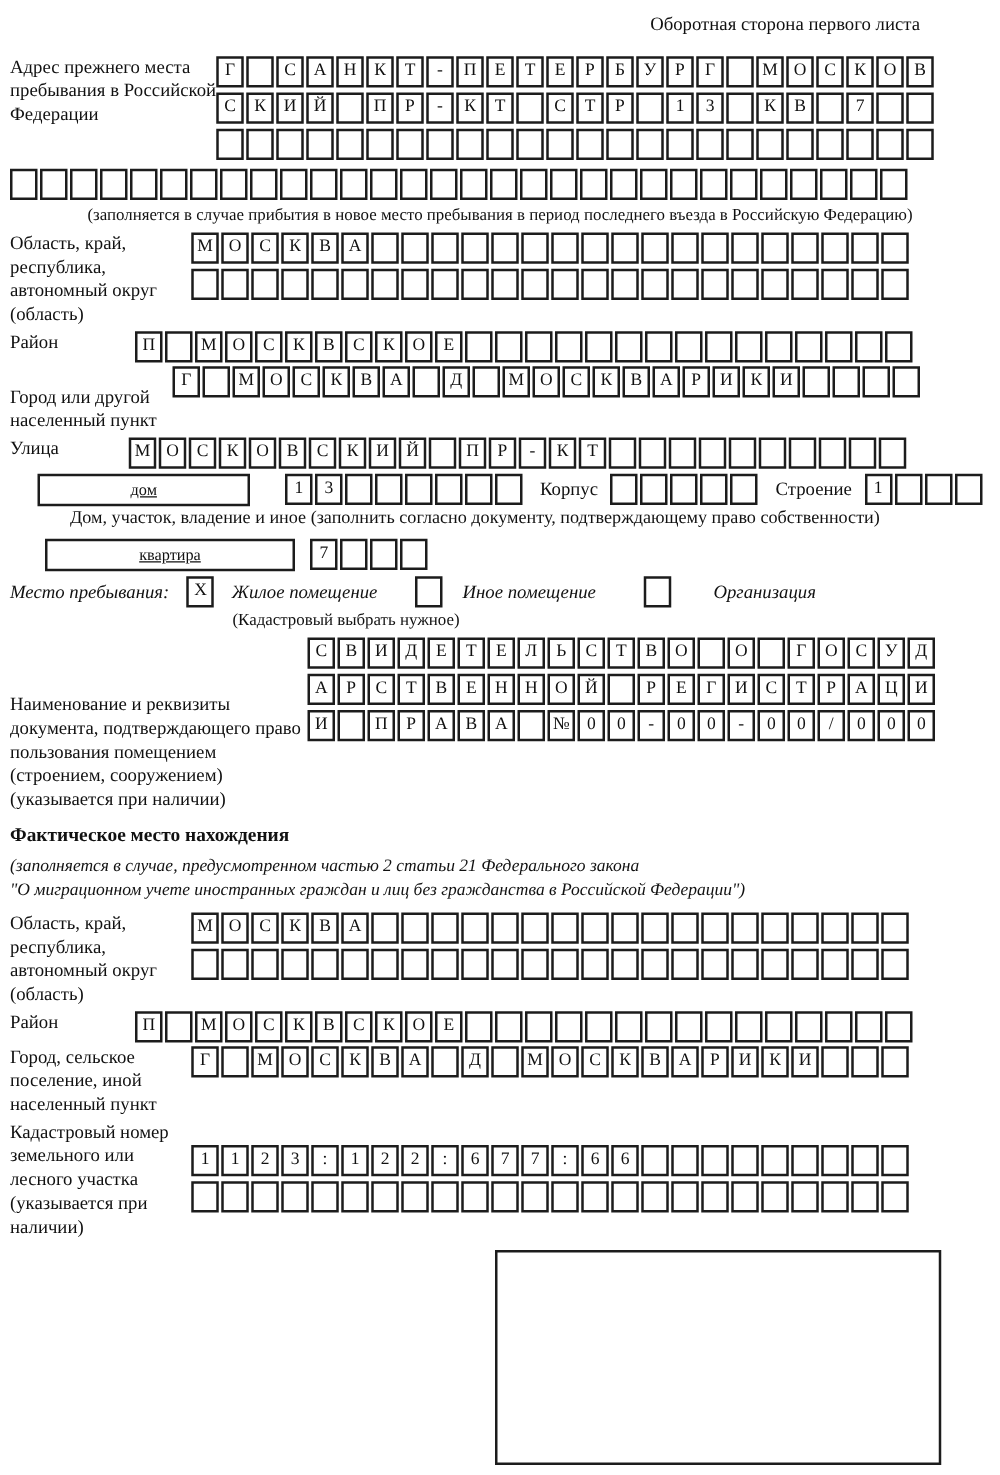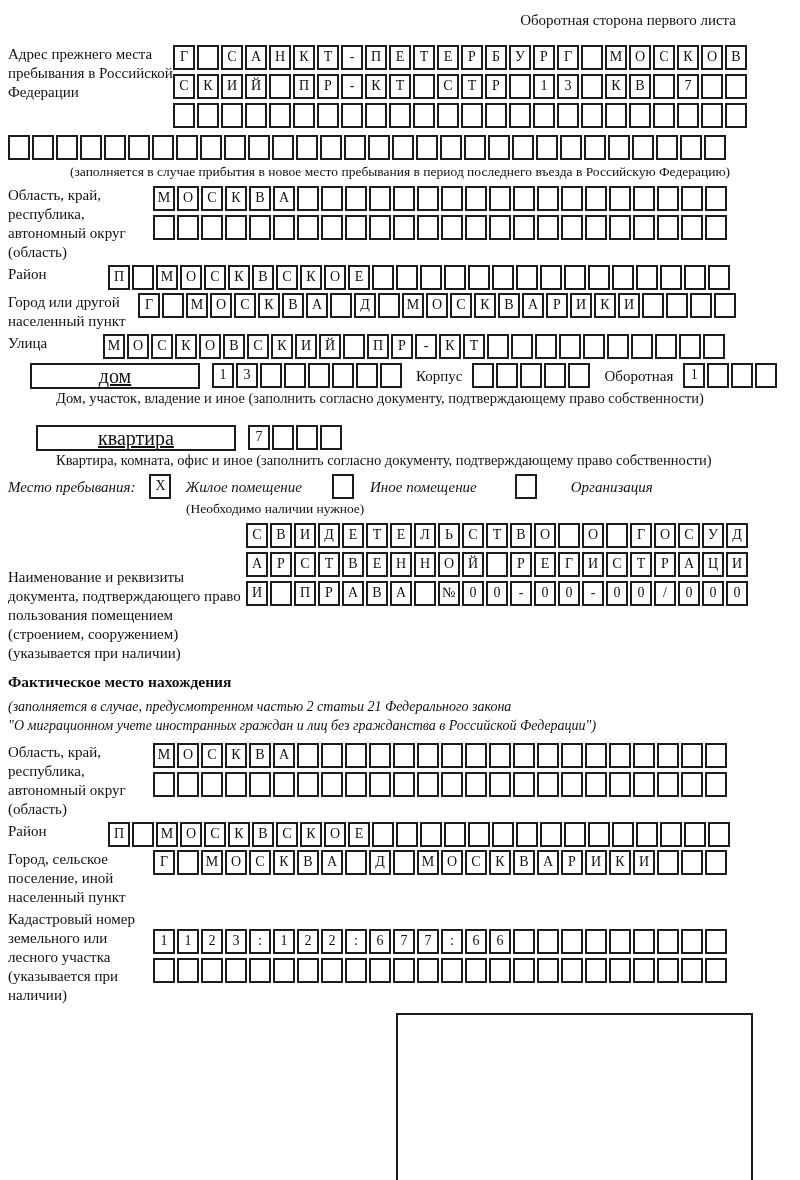--- a/index.html
+++ b/index.html
@@ -21,29 +21,29 @@
   .cells-col .cells-row { margin-bottom: 4px; }
   .cells-row { white-space: nowrap; height: 25px; }
 
   .cell {
     display: inline-block; width: 22px; height: 25px;
     border: 2px solid #1c1c1c; margin-right: 2px;
     text-align: center; font-size: 14px; line-height: 20px;
     vertical-align: top; background: #fff;
   }
 
-  .w165 { width: 165px; } .w145 { width: 145px; } .w130 { width: 130px; }
+  .w165 { width: 165px; } .w145 { width: 145px; } .w130 { width: 130px; margin-top: 16px; }
   .w100 { width: 100px; } .w95 { width: 95px; }  .w238 { width: 238px; margin-top: 45px; }
 
   .center-note { text-align: center; font-size: 13.5px; margin: 2px 0 6px 0; }
   .section-title { text-align: center; font-weight: bold; font-size: 16px; margin: 8px 0 8px 0; }
 
   .big-label-box {
     display: inline-block; border: 2px solid #1c1c1c; height: 26px;
-    text-align: center; font-size: 20px; line-height: 22px; vertical-align: top;
+    text-align: center; font-size: 13px; line-height: 22px; vertical-align: top;
   }
   .big-label-box span { text-decoration: underline; }
   .inline-label { display: inline-block; font-size: 15px; line-height: 26px; vertical-align: top; }
   .caption { font-size: 14.5px; padding-left: 48px; margin: 1px 0 5px 0; }
 
   .mp-row { margin: 4px 0 0 0; white-space: nowrap; }
   .mp-row .lbl { display: inline-block; font-size: 15px; line-height: 26px; vertical-align: top; font-style: italic; }
   .mp-note { font-size: 13.5px; margin: 1px 0 6px 178px; }
 
   .fact-title { text-align: left; font-weight: bold; font-size: 15.5px; margin: 10px 0 6px 0; }
@@ -98,44 +98,43 @@
     <div class="cells-row"><span class="cell">Г</span><span class="cell"></span><span class="cell">М</span><span class="cell">О</span><span class="cell">С</span><span class="cell">К</span><span class="cell">В</span><span class="cell">А</span><span class="cell"></span><span class="cell">Д</span><span class="cell"></span><span class="cell">М</span><span class="cell">О</span><span class="cell">С</span><span class="cell">К</span><span class="cell">В</span><span class="cell">А</span><span class="cell">Р</span><span class="cell">И</span><span class="cell">К</span><span class="cell">И</span><span class="cell"></span><span class="cell"></span><span class="cell"></span><span class="cell"></span></div>
   </div>
 
   <div class="form-row">
     <div class="row-label w95">Улица</div>
     <div class="cells-row"><span class="cell">М</span><span class="cell">О</span><span class="cell">С</span><span class="cell">К</span><span class="cell">О</span><span class="cell">В</span><span class="cell">С</span><span class="cell">К</span><span class="cell">И</span><span class="cell">Й</span><span class="cell"></span><span class="cell">П</span><span class="cell">Р</span><span class="cell">-</span><span class="cell">К</span><span class="cell">Т</span><span class="cell"></span><span class="cell"></span><span class="cell"></span><span class="cell"></span><span class="cell"></span><span class="cell"></span><span class="cell"></span><span class="cell"></span><span class="cell"></span><span class="cell"></span></div>
   </div>
 
   <div style="margin:4px 0 0 22px; white-space:nowrap;">
     <span class="big-label-box" style="width:170px;"><span>дом</span></span>
-    <span class="cells-row" style="margin-left:8px;"><span class="cell">1</span><span class="cell">3</span><span class="cell"></span><span class="cell"></span><span class="cell"></span><span class="cell"></span><span class="cell"></span><span class="cell"></span></span>
+    <span class="cells-row" style="margin-left:24px;"><span class="cell">1</span><span class="cell">3</span><span class="cell"></span><span class="cell"></span><span class="cell"></span><span class="cell"></span><span class="cell"></span><span class="cell"></span></span>
     <span class="inline-label" style="margin:0 6px 0 8px;">Корпус</span>
     <span class="cells-row"><span class="cell"></span><span class="cell"></span><span class="cell"></span><span class="cell"></span><span class="cell"></span></span>
-    <span class="inline-label" style="margin:0 6px 0 8px;">Оборотная</span>
+    <span class="inline-label" style="margin:0 6px 0 8px;">Строение</span>
     <span class="cells-row"><span class="cell">1</span><span class="cell"></span><span class="cell"></span><span class="cell"></span></span>
   </div>
   <div class="caption" style="padding-left:48px;">Дом, участок, владение и иное (заполнить согласно документу, подтверждающему право собственности)</div>
 
-  <div style="margin:18px 0 0 28px; white-space:nowrap;">
+  <div style="margin:8px 0 0 28px; white-space:nowrap;">
     <span class="big-label-box" style="width:200px;"><span>квартира</span></span>
     <span class="cells-row" style="margin-left:8px;"><span class="cell">7</span><span class="cell"></span><span class="cell"></span><span class="cell"></span></span>
   </div>
-  <div class="caption" style="padding-left:48px;">Квартира, комната, офис и иное (заполнить согласно документу, подтверждающему право собственности)</div>
 
   <div class="mp-row">
     <span class="lbl">Место пребывания:</span>
     <span class="cells-row" style="margin-left:10px;"><span class="cell">X</span></span>
     <span class="lbl" style="margin-left:8px;">Жилое помещение</span>
     <span class="cells-row" style="margin-left:26px;"><span class="cell"></span></span>
     <span class="lbl" style="margin-left:10px;">Иное помещение</span>
     <span class="cells-row" style="margin-left:34px;"><span class="cell"></span></span>
     <span class="lbl" style="margin-left:28px;">Организация</span>
   </div>
-  <div class="mp-note">(Необходимо наличии нужное)</div>
+  <div class="mp-note">(Кадастровый выбрать нужное)</div>
 
   <div class="form-row">
     <div class="row-label w238">Наименование и реквизиты документа, подтверждающего право пользования помещением (строением, сооружением) (указывается при наличии)</div>
     <div class="cells-col">
       <div class="cells-row"><span class="cell">С</span><span class="cell">В</span><span class="cell">И</span><span class="cell">Д</span><span class="cell">Е</span><span class="cell">Т</span><span class="cell">Е</span><span class="cell">Л</span><span class="cell">Ь</span><span class="cell">С</span><span class="cell">Т</span><span class="cell">В</span><span class="cell">О</span><span class="cell"></span><span class="cell">О</span><span class="cell"></span><span class="cell">Г</span><span class="cell">О</span><span class="cell">С</span><span class="cell">У</span><span class="cell">Д</span></div>
       <div class="cells-row"><span class="cell">А</span><span class="cell">Р</span><span class="cell">С</span><span class="cell">Т</span><span class="cell">В</span><span class="cell">Е</span><span class="cell">Н</span><span class="cell">Н</span><span class="cell">О</span><span class="cell">Й</span><span class="cell"></span><span class="cell">Р</span><span class="cell">Е</span><span class="cell">Г</span><span class="cell">И</span><span class="cell">С</span><span class="cell">Т</span><span class="cell">Р</span><span class="cell">А</span><span class="cell">Ц</span><span class="cell">И</span></div>
       <div class="cells-row"><span class="cell">И</span><span class="cell"></span><span class="cell">П</span><span class="cell">Р</span><span class="cell">А</span><span class="cell">В</span><span class="cell">А</span><span class="cell"></span><span class="cell">№</span><span class="cell">0</span><span class="cell">0</span><span class="cell">-</span><span class="cell">0</span><span class="cell">0</span><span class="cell">-</span><span class="cell">0</span><span class="cell">0</span><span class="cell">/</span><span class="cell">0</span><span class="cell">0</span><span class="cell">0</span></div>
     </div>
   </div>
 

